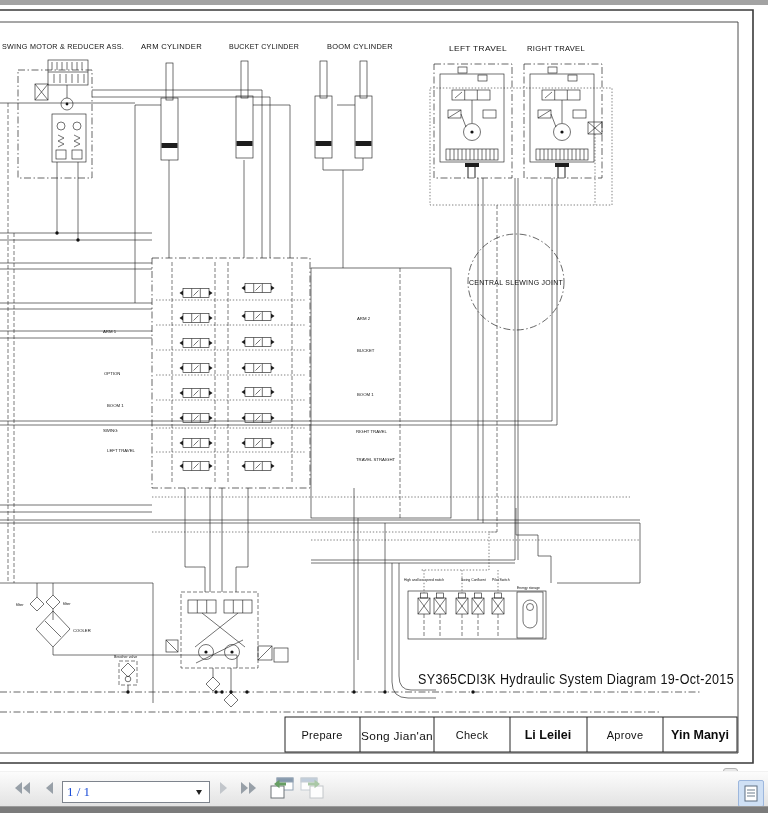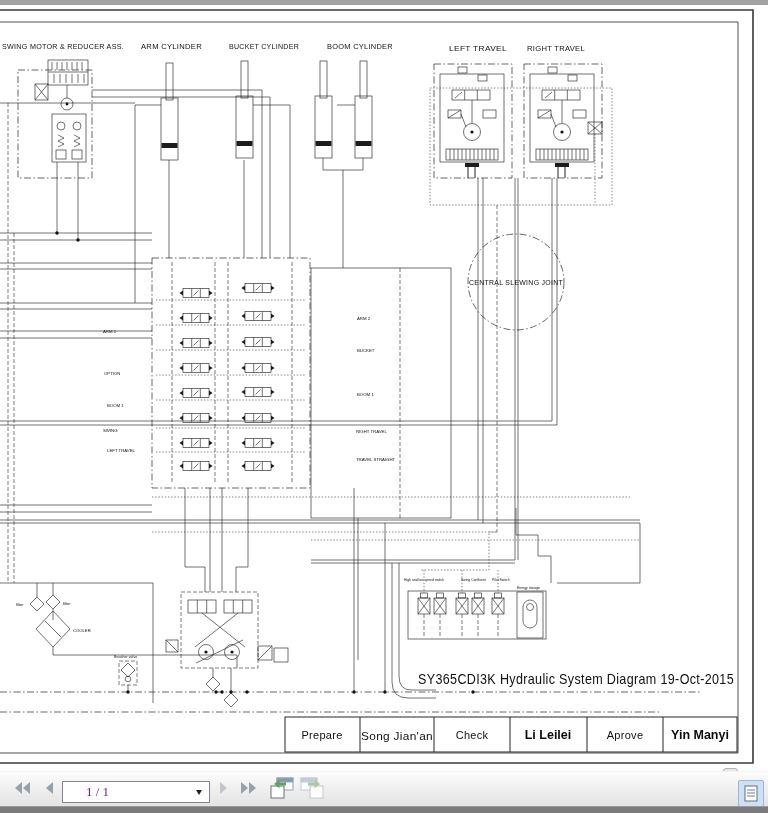--- a/index.html
+++ b/index.html
@@ -21,21 +21,21 @@
   .cad-big{font-family:"Liberation Sans",sans-serif;letter-spacing:0.4px;fill:#111;}
   .cad-tiny{font-family:"Liberation Sans",sans-serif;fill:#111;}
   .name-bold{font-family:"Liberation Sans",sans-serif;font-weight:bold;fill:#0c0c0c;}
   
   .toolbar{position:absolute;left:0;top:771px;width:768px;height:35px;
     background:linear-gradient(#fcfcfc,#e2e2e2);border-top:1px solid #f2f2f2;}
   .bottom-strip{position:absolute;left:0;top:806px;width:768px;height:7px;background:#7b7b7b;border-top:1px solid #9a9a9a;}
   .tb-btn{position:absolute;top:5px;width:24px;height:24px;border:none;background:transparent;padding:0;cursor:pointer;}
   .combo{position:absolute;left:62px;top:9px;width:146px;height:20px;background:#fff;
     border:1px solid #7e848d;display:flex;align-items:center;}
-  .combo .val{flex:1;padding-left:23px;font-family:"Liberation Serif",serif;font-size:13px;color:#701a75;}
+  .combo .val{flex:1;padding-left:4px;font-family:"Liberation Serif",serif;font-size:13px;color:#1d4ed8;}
   .combo .caret{width:0;height:0;border-left:3.5px solid transparent;border-right:3.5px solid transparent;
     border-top:5px solid #222;margin-right:7px;}
   .doc-btn{position:absolute;right:4px;top:8px;width:26px;height:27px;background:#cfe0f5;
     border:1px solid #9db7dd;border-radius:2px;padding:0;cursor:pointer;display:flex;align-items:center;justify-content:center;}
   .scroll-nub{position:absolute;right:2px;top:768px;width:13px;height:8px;background:#e9e9e9;border:1px solid #b4b4b4;border-radius:3px;}
 </style>
 </head>
 <body>
 
 <div class="viewer">

